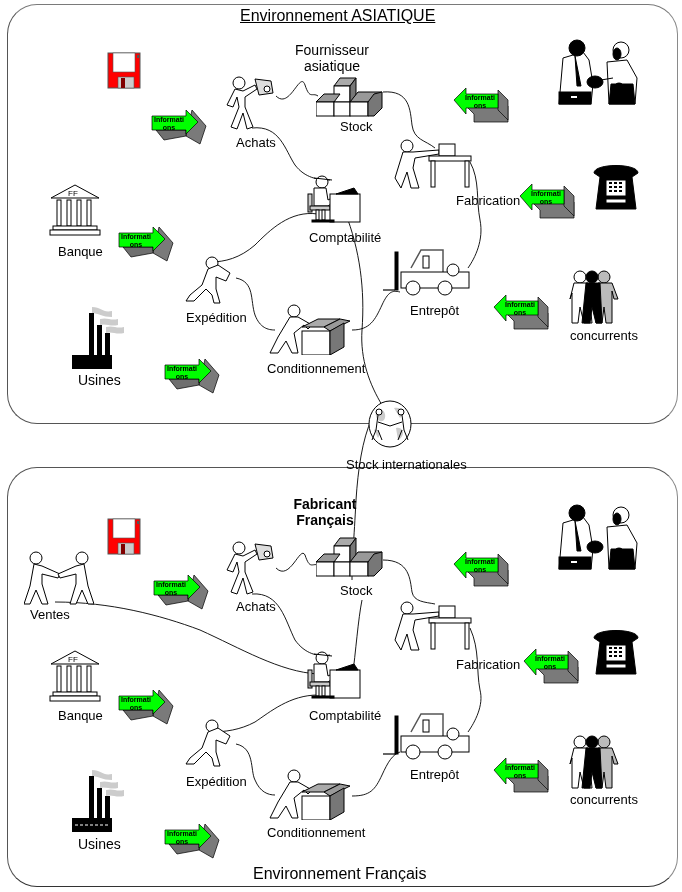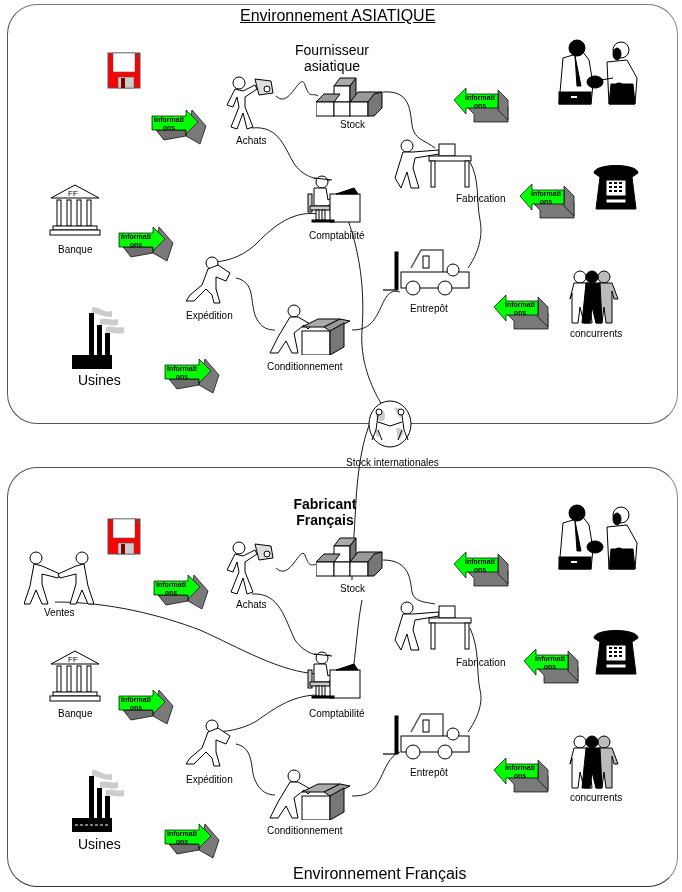--- a/index.html
+++ b/index.html
@@ -3,21 +3,21 @@
 <meta charset="utf-8">
 <style>
   html, body { margin:0; padding:0; background:#ffffff; }
   body { width:682px; height:892px; position:relative; overflow:hidden;
          font-family:"Liberation Sans", sans-serif; color:#000; }
   .panel { position:absolute; border:1.5px solid #555; border-radius:30px; box-sizing:border-box; background:#fff; }
   .panel.top { left:7px; top:4px; width:671px; height:420px; border-color:#7a7a7a #8a8a8a #555 #555; }
   .panel.bottom { left:7px; top:467px; width:671px; height:420px; border-color:#555 #8a8a8a #333 #555; }
   .env-title { position:absolute; font-size:16px; white-space:nowrap; }
   .big-title { position:absolute; font-size:14px; text-align:center; line-height:16px; white-space:nowrap; }
-  .lbl { position:absolute; font-size:10px; white-space:nowrap; }
+  .lbl { position:absolute; font-size:13px; white-space:nowrap; }
   .lbl-big { position:absolute; font-size:14px; white-space:nowrap; }
   svg.layer { position:absolute; left:0; top:0; width:682px; height:892px; }
   .ico { position:absolute; }
   .arrow-text { position:absolute; font-size:7px; font-weight:bold; color:#000; text-align:center; line-height:8px; width:36px; }
 </style>
 </head>
 <body>
 
 <div class="panel top"></div>
 <div class="panel bottom"></div>
@@ -310,21 +310,21 @@
 </div>
 
 <svg class="ico" style="left:24px; top:550px;" width="70" height="56">
   <g fill="#fff" stroke="#000" stroke-width="1">
     <circle cx="12" cy="8" r="6"></circle>
     <circle cx="58" cy="8" r="6"></circle>
     <path d="M10,14 L6,36 L0,54 L6,54 L12,40 L18,54 L24,54 L18,34 L18,24 L34,28 L36,24 L18,16 Z"></path>
     <path d="M60,14 L64,36 L70,54 L64,54 L58,40 L52,54 L46,54 L52,34 L52,24 L36,28 L34,24 L52,16 Z"></path>
   </g>
 </svg>
-<div class="lbl" style="left:44px; top:607px;">Ventes</div>
+<div class="lbl" style="left:30px; top:607px;">Ventes</div>
 
 <svg class="ico" style="left:107px; top:518px;" width="34" height="38">
   <rect x="1" y="1" width="32" height="35" fill="#ff0000" stroke="#555" stroke-width="1"></rect>
   <rect x="6" y="1" width="22" height="19" fill="#fff" stroke="#555" stroke-width="0.6"></rect>
   <rect x="11" y="25" width="16" height="11" fill="#ccc" stroke="#555" stroke-width="0.6"></rect>
   <rect x="14" y="26" width="4" height="10" fill="#800000"></rect>
   <rect x="30" y="3" width="2" height="3" fill="#555"></rect>
 </svg>
 
 <div class="ico" style="left:152px; top:573px;">
@@ -550,13 +550,13 @@
     <path d="M34,22 C42,20 44,24 52,22 L52,28 C44,30 40,26 34,28 Z" fill="#ccc"></path>
     <rect x="17" y="8" width="5" height="46" fill="#000"></rect>
     <rect x="25" y="20" width="5" height="34" fill="#000"></rect>
     <rect x="33" y="28" width="5" height="26" fill="#000"></rect>
     <rect x="0" y="50" width="40" height="14" fill="#000"></rect>
     <path d="M3,57 L37,57" stroke="#fff" stroke-width="1" stroke-dasharray="3,2"></path>
   </g>
 </svg>
 <div class="lbl-big" style="left:78px; top:836px;">Usines</div>
 
-<div class="env-title" style="left:253px; top:865px;margin-left:40px;">Environnement Français</div>
+<div class="env-title" style="left:253px; top:865px;">Environnement Français</div>
 
 </body></html>

